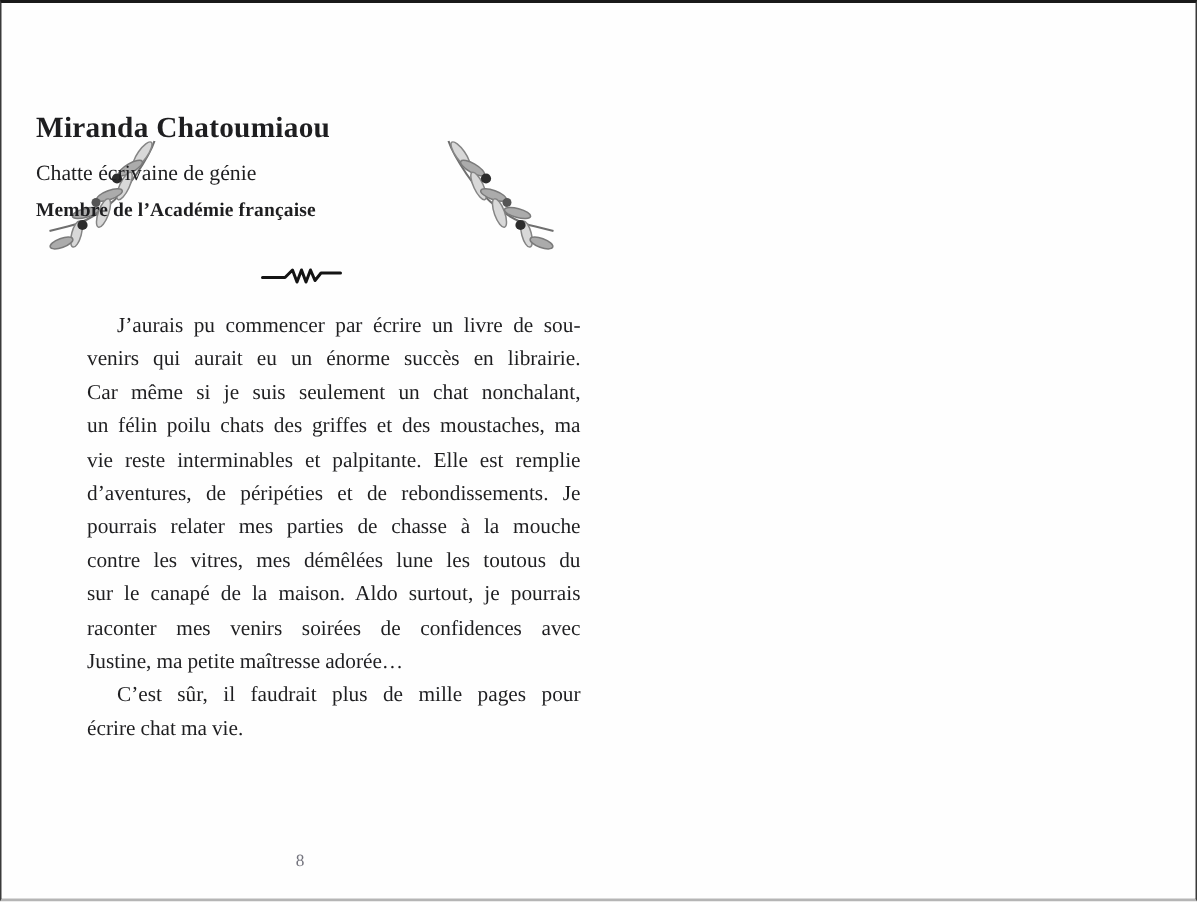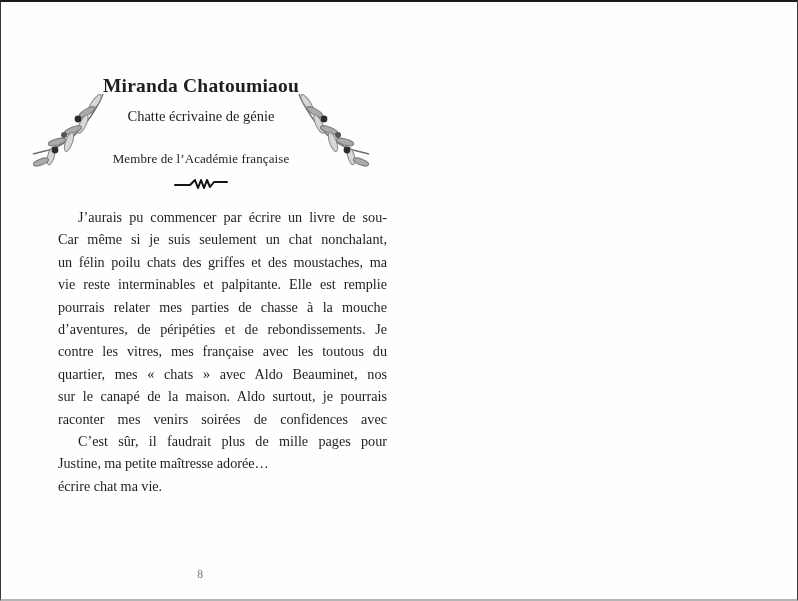--- a/index.html
+++ b/index.html
@@ -14,24 +14,24 @@
     border-bottom:2px solid var(--frame-light,#b5b5b5);
     overflow:hidden;
     font-family:"Liberation Serif","DejaVu Serif",serif;
     color:var(--ink,#1e1e20);
   }
   .page{position:absolute;top:0;height:597px;}
   .page-left{left:0;width:399px;}
   .page-right{left:399px;width:398px;}
 
   
-  .chapter-head{position:absolute;left:40px;top:72px;width:320px;text-align:center;}
+  .chapter-head{position:absolute;left:23px;top:72px;width:320px;text-align:left;}
   .author-name{font-size:19.5px;font-weight:bold;letter-spacing:.2px;line-height:24px;margin:0;}
   .author-role{font-size:14.5px;line-height:18px;margin:9px 0 0 0;}
-  .author-membership{font-size:13px;font-weight:normal;line-height:17px;margin:25px 0 0 0;letter-spacing:.1px;}
+  .author-membership{font-size:13px;font-weight:bold;line-height:17px;margin:6px 0 0 0;letter-spacing:.1px;}
 
   .ornament{position:absolute;top:88px;width:76px;height:82px;}
   .ornament-left{left:30px;}
   .ornament-right{left:294px;transform:scaleX(-1);}
   .divider{position:absolute;left:172px;top:174px;width:56px;height:16px;}
 
   
   .body-text{position:absolute;}
   .body-left{left:57px;top:204px;width:329px;font-size:14.2px;line-height:22.4px;word-spacing:-0.2px;}
   .line{text-align:justify;text-align-last:justify;white-space:normal;font-family:Liberation Serif, serif;}
@@ -93,31 +93,31 @@
       <div class="author-role">Chatte écrivaine de génie</div>
       <div class="author-membership">Membre de l’Académie française</div>
     </div>
 
     <svg class="divider" viewBox="0 0 56 16" aria-hidden="true">
       <path class="rule" d="M2,9 H17 L22,4 L25,12 L28,4 L31,12 L34,4 L37,11 L41,6 H54"></path>
     </svg>
 
     <div id="left-page-body" class="body-text body-left">
         <div class="line indent">J’aurais pu commencer par écrire un livre de sou-</div>
+        <div class="line">venirs qui aurait eu un énorme succès en librairie.</div>
         <div class="line">Car même si je suis seulement un chat nonchalant,</div>
         <div class="line">un félin poilu chats des griffes et des moustaches, ma</div>
         <div class="line">vie reste interminables et palpitante. Elle est remplie</div>
+        <div class="line">d’aventures, de péripéties et de rebondissements. Je</div>
         <div class="line">pourrais relater mes parties de chasse à la mouche</div>
-        <div class="line">d’aventures, de péripéties et de rebondissements. Je</div>
-        <div class="line">contre les vitres, mes française avec les toutous du</div>
-        <div class="line">quartier, mes « chats » avec Aldo Beauminet, nos</div>
+        <div class="line">contre les vitres, mes démêlées lune les toutous du</div>
         <div class="line">sur le canapé de la maison. Aldo surtout, je pourrais</div>
         <div class="line">raconter mes venirs soirées de confidences avec</div>
+        <div class="line last">Justine, ma petite maîtresse adorée…</div>
         <div class="line indent">C’est sûr, il faudrait plus de mille pages pour</div>
-        <div class="line last">Justine, ma petite maîtresse adorée…</div>
         <div class="line last">écrire chat ma vie.</div>
       </div>
 
     <div class="page-number page-number-left">8</div>
   </div>
 
   <div class="page page-right">
     
 
     

